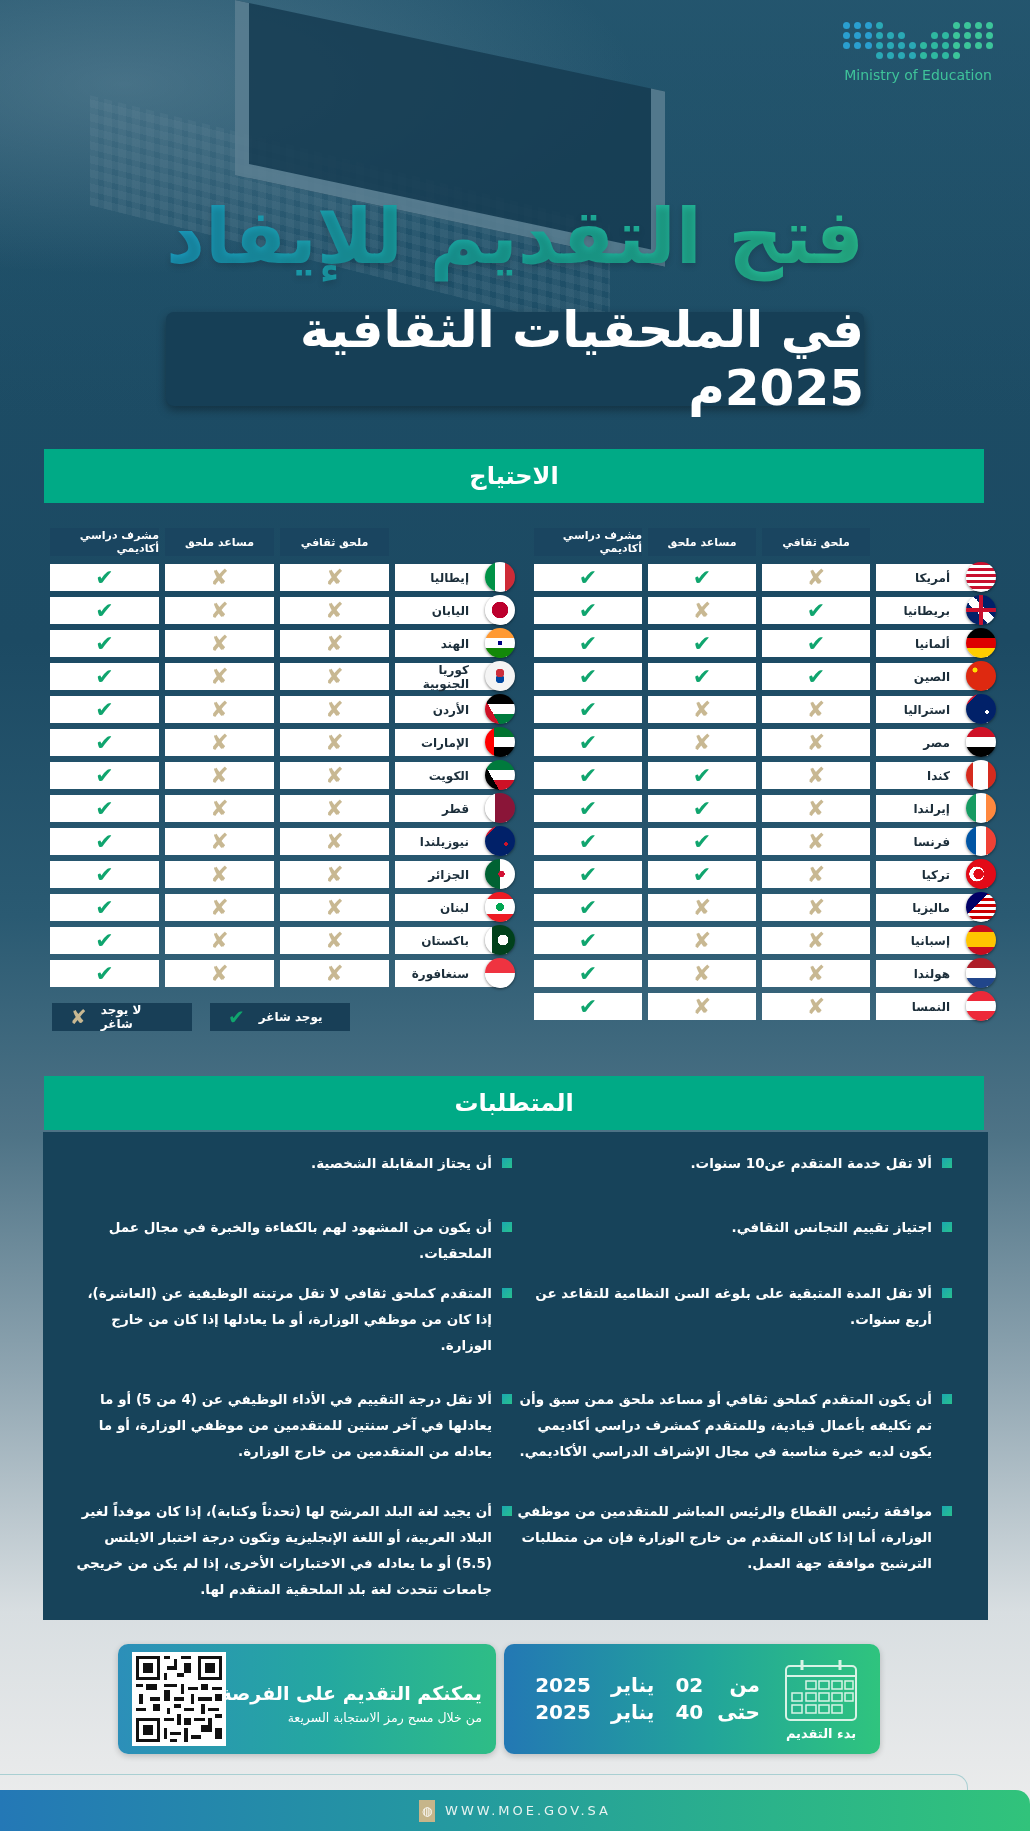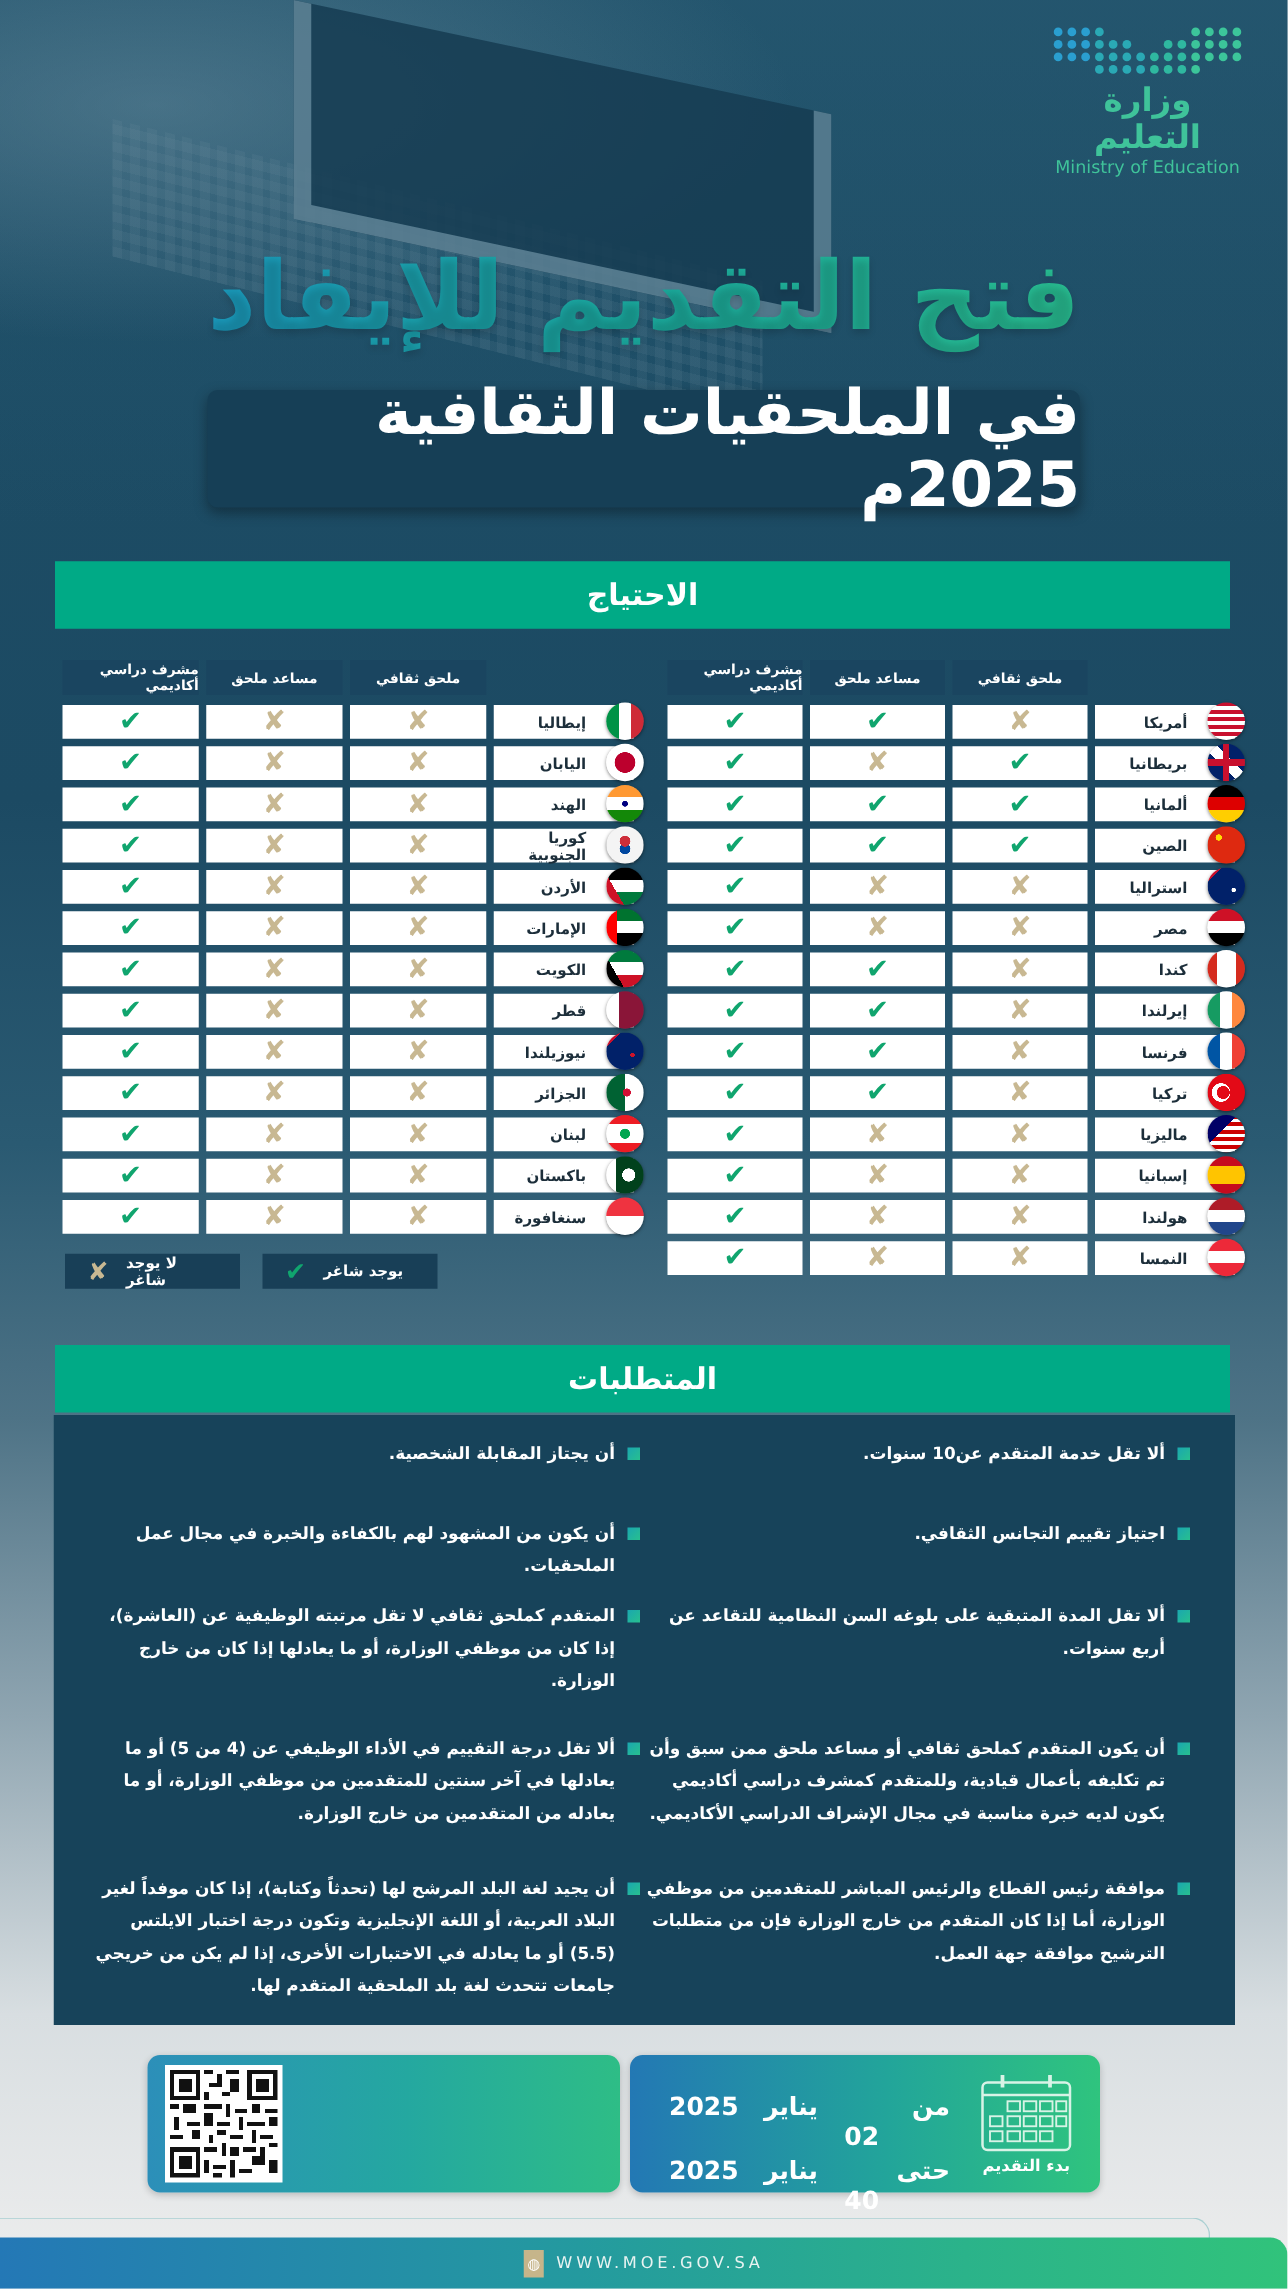--- a/index.html
+++ b/index.html
@@ -115,21 +115,21 @@
     position: absolute; top: 1644px; height: 110px; border-radius: 10px;
     box-shadow: 0 2px 6px rgba(0,0,0,0.2);
   }
   .card-dates { left: 504px; width: 376px; background: linear-gradient(90deg, #2378b4 0%, #22a59a 55%, #2fc47e 100%); }
   .card-qr { left: 118px; width: 378px; background: linear-gradient(90deg, #2c8fb9 0%, #24a8a0 55%, #2ebd86 100%); }
   .cal-icon { position: absolute; right: 22px; top: 14px; width: 74px; height: 64px; }
   .cal-label { position: absolute; right: 16px; top: 82px; width: 86px; text-align: center; font-size: 13px; color: #fff; font-weight: bold; }
   .date-lines { position: absolute; right: 120px; top: 28px; width: 230px; }
   .date-line { display: flex; justify-content: space-between; font-size: 20px; font-weight: bold; color: #fff; line-height: 27px; }
   .date-line .lbl { width: 44px; text-align: right; }
-  .date-line .day { width: 40px; text-align: center; margin-top: 24px; }
+  .date-line .day { width: 40px; text-align: center; }
   .date-line .mon { width: 60px; text-align: center; }
   .date-line .yr { width: 66px; text-align: center; }
 
   .qr-text { position: absolute; right: 14px; top: 36px; text-align: right; }
   .qr-title { font-size: 19px; font-weight: bold; color: #fff; line-height: 26px; }
   .qr-sub { font-size: 12.5px; color: #fff; margin-top: 4px; }
   .qr-code {
     position: absolute; left: 14px; top: 8px; width: 94px; height: 94px; background: #fff; padding: 4px;
   }
 
@@ -207,21 +207,20 @@
       <span style="background: rgb(47, 184, 160);"></span>
       <span style="background: rgb(47, 184, 160);"></span>
       <span style="background: rgb(42, 169, 181);"></span>
       <span style="background: rgb(42, 169, 181);"></span>
       <span style="background: rgb(42, 169, 181);"></span>
       <span style="background: rgb(42, 169, 181);"></span>
       <span style="background: transparent;"></span>
       <span style="background: transparent;"></span>
       <span style="background: transparent;"></span>
     </div>
-  <div class="logo-ar">وزارة التعليم</div>
   <div class="logo-en">Ministry of Education</div>
 </div>
 
 <div class="title-main">فتح التقديم للإيفاد</div>
 <div class="title-sub-box">
   <div class="title-sub">في الملحقيات الثقافية 2025م</div>
 </div>
 
 <div class="section-bar" style="top:449px;">
   <span>الاحتياج</span>
@@ -557,20 +556,24 @@
     <div class="date-line">
       <span class="lbl">حتى</span>
       <span class="day">40</span>
       <span class="mon">يناير</span>
       <span class="yr">2025</span>
     </div>
   </div>
 </div>
 
 <div class="card card-qr">
+  <div class="qr-text">
+    <div class="qr-title">يمكنكم التقديم على الفرصة</div>
+    <div class="qr-sub">من خلال مسح رمز الاستجابة السريعة</div>
+  </div>
   <div class="qr-code">
     <svg viewBox="0 0 25 25" width="86" height="86" shape-rendering="crispEdges">
       <rect width="25" height="25" fill="#fff"></rect>
       <g fill="#111">
         <rect x="0" y="0" width="7" height="7"></rect>
           <rect x="1" y="1" width="5" height="5" fill="#fff"></rect>
           <rect x="2" y="2" width="3" height="3"></rect>
         <rect x="18" y="0" width="7" height="7"></rect>
           <rect x="19" y="1" width="5" height="5" fill="#fff"></rect>
           <rect x="20" y="2" width="3" height="3"></rect>

